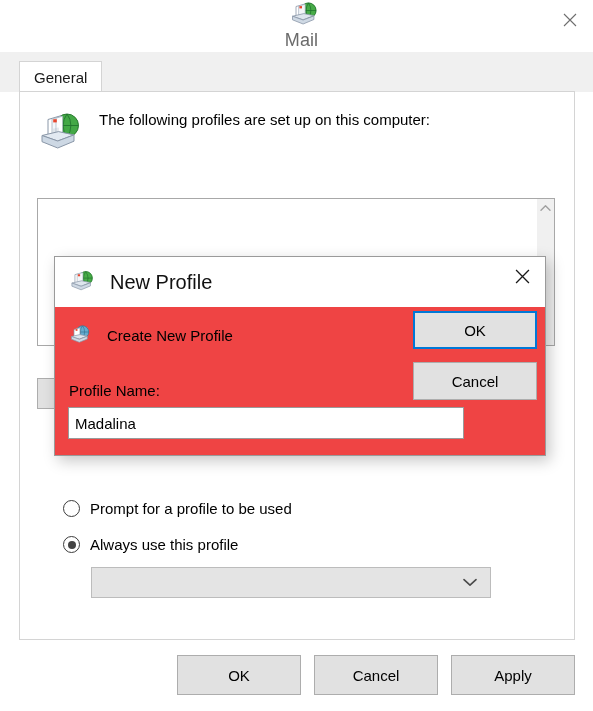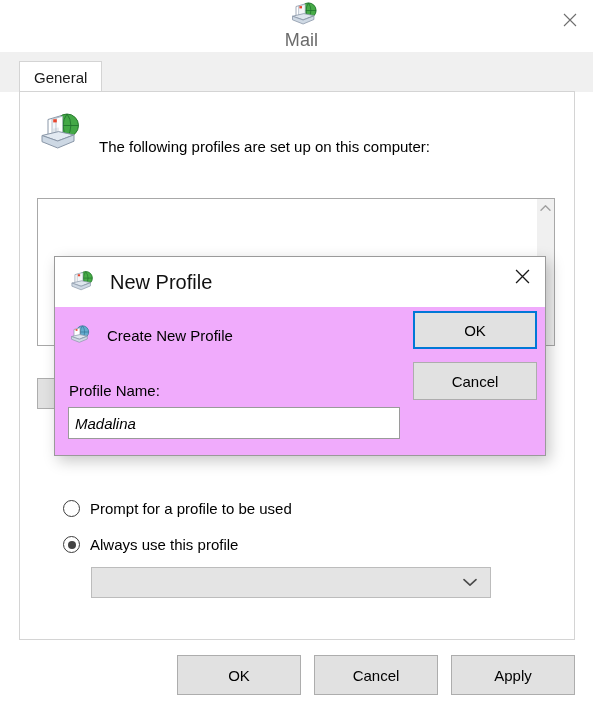--- a/index.html
+++ b/index.html
@@ -96,21 +96,21 @@
     background: #ffffff;
     border: 1px solid #d4d4d4;
     box-sizing: border-box;
   }
 
   .profiles-header {
     position: absolute;
     left: 17px;
     top: 19px;
     display: flex;
-    align-items: flex-end;
+    align-items: flex-start;
   }
   .profiles-header .big-icon {
     width: 44px;
     height: 44px;
     flex: 0 0 auto;
   }
   .profiles-header .hdr-text {
     margin-left: 18px;
     font-size: 15px;
     color: #000;
@@ -273,21 +273,21 @@
   #newprofile-dialog .np-close {
     position: absolute;
     right: 0; top: 0;
     width: 46px; height: 38px;
     display: flex; align-items: center; justify-content: center;
     cursor: default;
   }
   #newprofile-dialog .np-body {
     position: relative;
     height: 148px;
-    background: #f0abfc;
+    background: #ef4444;
   }
   .np-create-row {
     position: absolute;
     left: 14px;
     top: 17px;
     display: flex;
     align-items: center;
   }
   .np-create-row .sm-icon { width: 22px; height: 22px; flex:0 0 auto;}
   .np-create-row .cl { margin-left: 16px; font-size: 15px; }
@@ -295,31 +295,30 @@
   .np-field-label {
     position: absolute;
     left: 14px;
     top: 75px;
     font-size: 15px;
   }
   .np-input {
     position: absolute;
     left: 13px;
     top: 100px;
-    width: 332px;
+    width: 396px;
     height: 32px;
     background: #ffffff;
     border: 1px solid #9a9a9a;
     box-sizing: border-box;
     display: flex;
     align-items: center;
     padding-left: 6px;
     font-size: 15px;
     color: #000;
-    font-style: italic;
   }
   .np-ok {
     position: absolute;
     left: 358px;
     top: 4px;
     width: 124px;
     height: 38px;
   }
   .np-cancel {
     position: absolute;

